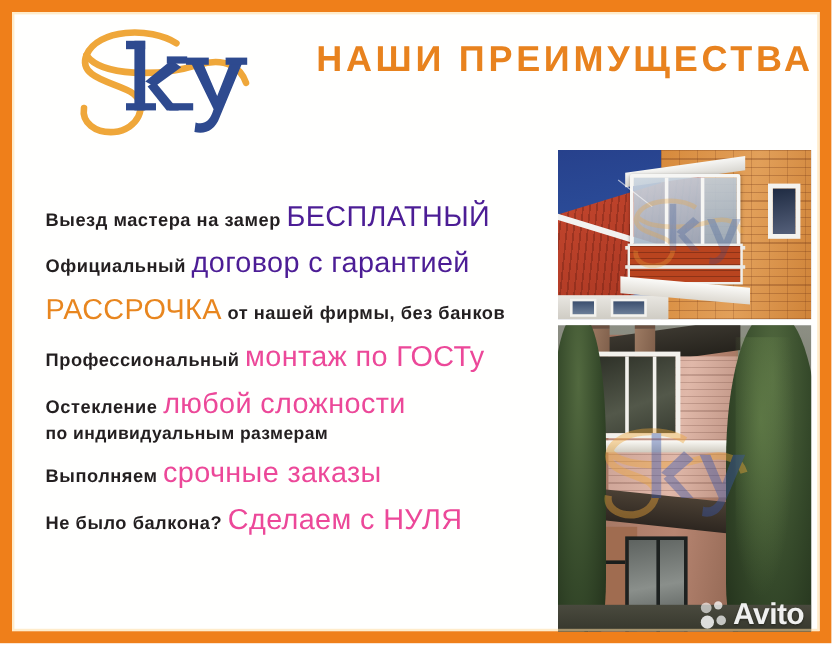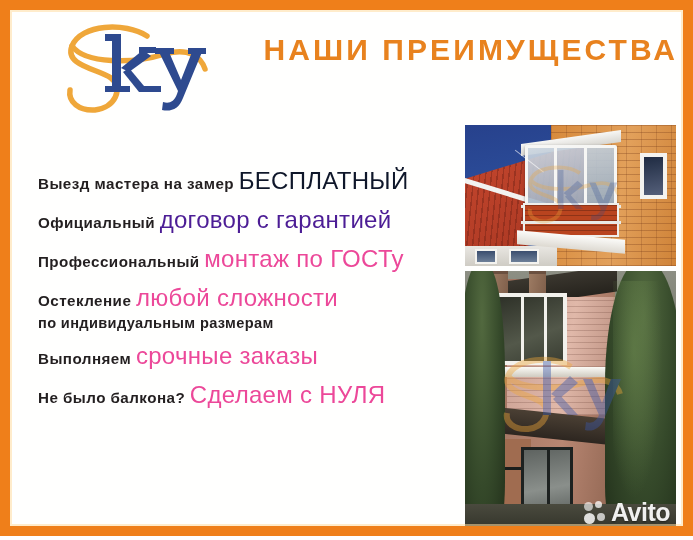--- a/index.html
+++ b/index.html
@@ -71,21 +71,21 @@
     color: #231f20;
     font-size: 15.2px;
     font-weight: bold;
     letter-spacing: .45px;
   }
   .hl {
     font-size: 24px;
     font-weight: normal;
     letter-spacing: .3px;
   }
-  .hl.gold  { color: #0f172a; }
+  .hl.gold  { color: #4c1d95; }
   .hl.amber { color: #4c1d95; }
   .hl.orange{ color: #e8861f; }
   .hl.orange2{ color: #ec4899; }
   .sub {
     color: #231f20;
     font-size: 14.6px;
     font-weight: bold;
     letter-spacing: .35px;
     line-height: 18px;
     margin-top: 1px;
@@ -336,20 +336,25 @@
           <span class="dark">Выезд мастера на замер </span><span class="hl gold">БЕСПЛАТНЫЙ</span><span class="dark"></span>
         </div>
       </div>
 
       <div class="b-row">
         <div class="b-main">
           <span class="dark">Официальный </span><span class="hl amber">договор с гарантией</span><span class="dark"></span>
         </div>
       </div>
 
+      <div class="b-row">
+        <div class="b-main">
+          <span class="dark"></span><span class="hl orange">РАССРОЧКА</span><span class="dark"> от нашей фирмы, без банков</span>
+        </div>
+      </div>
 
       <div class="b-row">
         <div class="b-main">
           <span class="dark">Профессиональный </span><span class="hl orange2">монтаж по ГОСТу</span><span class="dark"></span>
         </div>
       </div>
 
       <div class="b-row">
         <div class="b-main">
           <span class="dark">Остекление </span><span class="hl orange2">любой сложности</span><span class="dark"></span>

